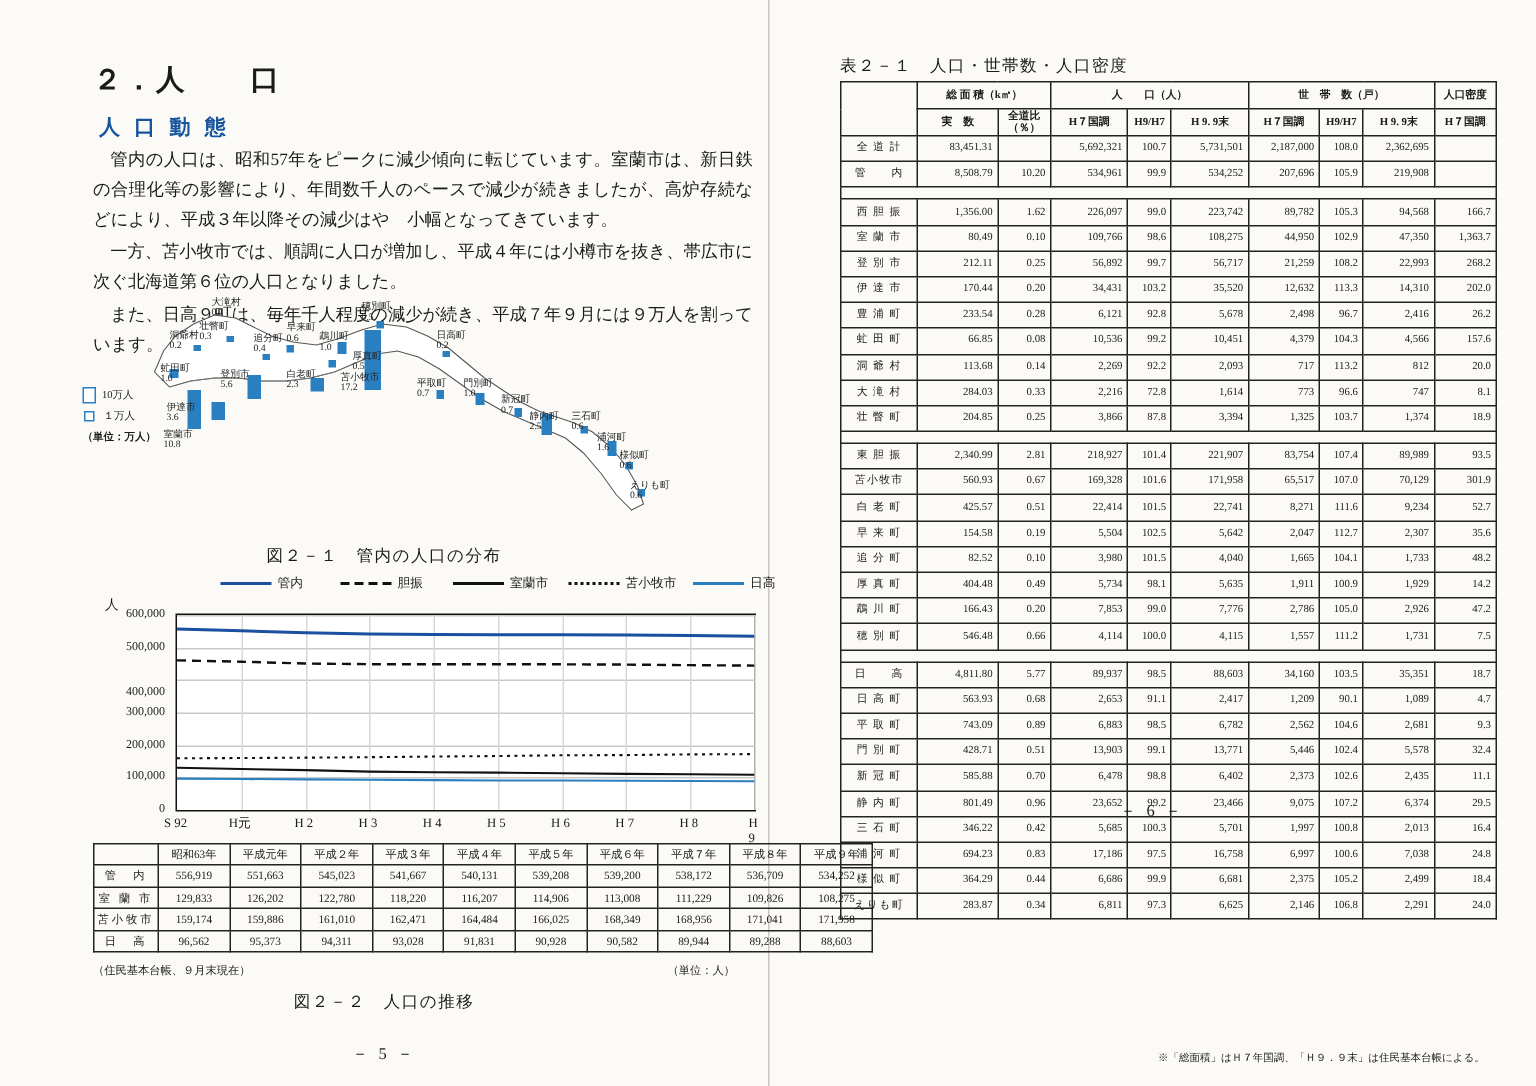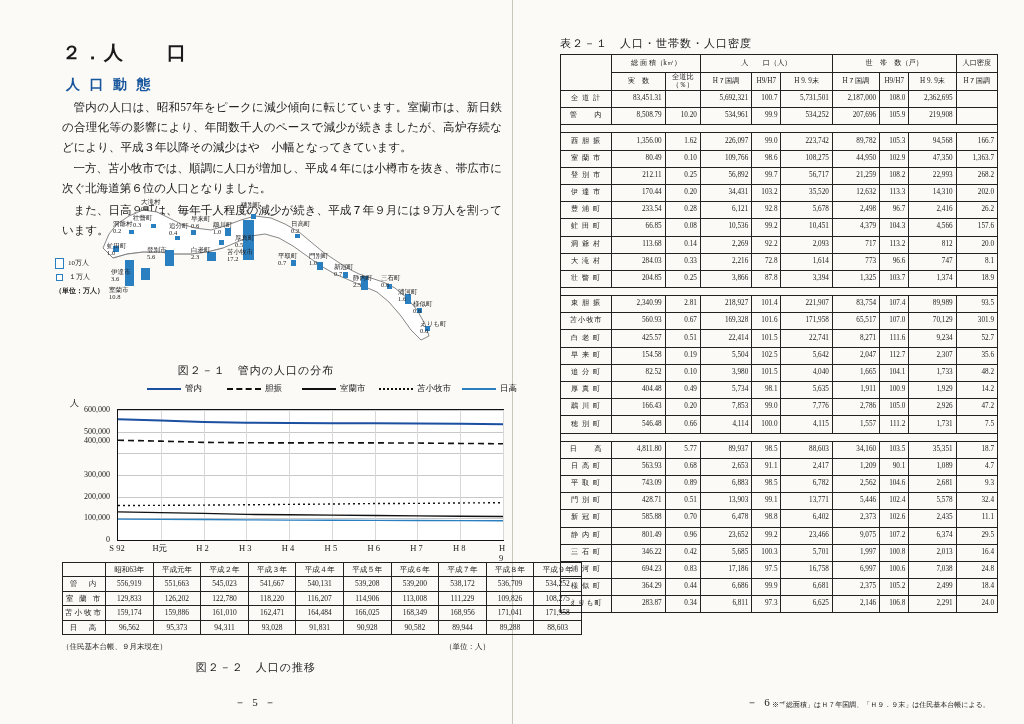--- a/index.html
+++ b/index.html
@@ -7,21 +7,21 @@
     width:1024px;height:724px;
     background:#fbfaf7;
     font-family:"Liberation Serif", serif;
     color:#1a1a1a;
     position:relative;
     overflow:hidden;
   }
   .page{position:absolute;inset:0;display:flex;}
   .spine{position:absolute;left:512px;top:0;bottom:0;width:1px;background:#c9c6bd;}
   .left-page{width:512px;height:724px;position:relative;padding:0;}
-  .right-page{width:512px;height:724px;position:relative;padding:0;}
+  .right-page{width:512px;height:562px;position:relative;padding:0;}
 
   
   .sec-title{
     position:absolute;left:62px;top:40px;
     font-size:19px;font-weight:bold;letter-spacing:2px;
   }
   .sub-title{
     position:absolute;left:66px;top:76px;
     font-size:14px;font-weight:bold;color:#17559c;letter-spacing:3px;
   }
@@ -78,21 +78,21 @@
   .note-l{position:absolute;left:62px;top:642px;font-size:7.5px;}
   .note-r{position:absolute;right:22px;top:642px;font-size:7.5px;}
   .fig2-cap{position:absolute;left:0;right:0;top:660px;text-align:center;font-size:11px;letter-spacing:1px;}
   .pageno{position:absolute;bottom:14px;left:0;right:0;text-align:center;font-size:11px;letter-spacing:2px;}
 
   
   .tbl-title{position:absolute;left:48px;top:36px;font-size:11px;letter-spacing:1px;}
   .big-wrap{position:absolute;left:48px;top:54px;width:438px;}
   table.big{border-collapse:collapse;width:438px;font-size:7.2px;}
   table.big th,table.big td{border:1px solid #222;padding:0;line-height:1.1;text-align:center;}
-  table.big th{font-weight:normal;}
+  table.big th{font-weight:bold;}
   table.big td.name{text-align:center;letter-spacing:1px;}
   table.big td.num{text-align:right;padding-right:3px;}
   .hrow th{height:17px;}
   .brow td{height:16.2px;}
   .gap td{height:7px;border-left:1px solid #222;border-right:1px solid #222;border-top:none;border-bottom:none;}
   .note-rp{position:absolute;left:260px;top:700px;font-size:7px;}
 </style>
 </head>
 <body>
 
@@ -286,21 +286,21 @@
           <div class="xtick" style="left: 311.667px;">H 6</div>
           <div class="xtick" style="left: 354.444px;">H 7</div>
           <div class="xtick" style="left: 397.222px;">H 8</div>
           <div class="xtick" style="left: 440px;">H 9</div>
         </div>
       <div id="yticks">
           <div class="ytick" style="top: 156px;">0</div>
           <div class="ytick" style="top: 134.333px;">100,000</div>
           <div class="ytick" style="top: 112.667px;">200,000</div>
           <div class="ytick" style="top: 91px;">300,000</div>
-          <div class="ytick" style="top: 57px; text-align: center;">400,000</div>
+          <div class="ytick" style="top: 78px; text-align: center;">400,000</div>
           <div class="ytick" style="top: 47.6667px;">500,000</div>
           <div class="ytick" style="top: 26px;">600,000</div>
         </div>
     </div>
 
     <table class="dtable">
       <thead>
           <tr id="dt-head">
             <th style="width: 40px;"></th>
             <th>昭和63年</th>

